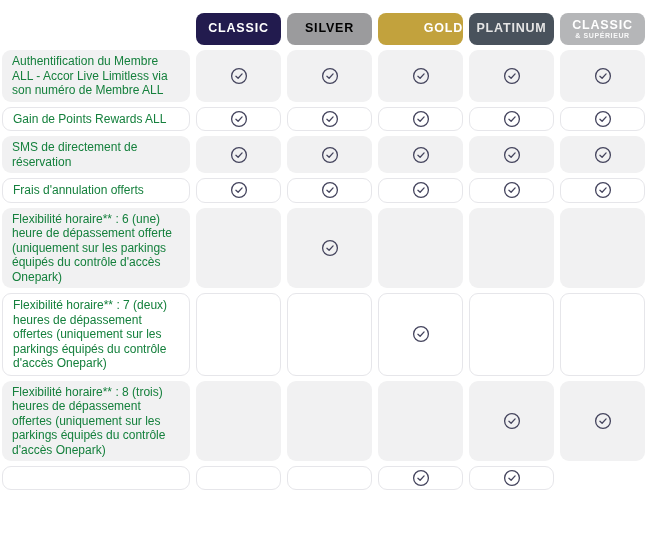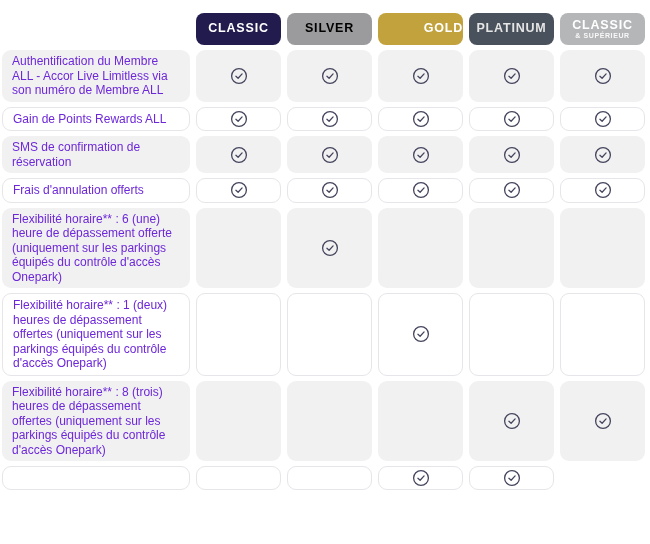--- a/index.html
+++ b/index.html
@@ -44,21 +44,21 @@
     letter-spacing: 0.6px;
     opacity: 0.9;
   }
   .feature-label-cell {
     border-radius: 9px;
     padding: 4px 10px;
     display: flex;
     align-items: center;
     font-size: 12px;
     line-height: 14.5px;
-    color: #6d28d9;
+    color: #15803d;
     box-sizing: border-box;
     min-height: 24px;
   }
   .value-cell {
     border-radius: 9px;
     display: flex;
     align-items: center;
     justify-content: center;
     box-sizing: border-box;
     min-height: 24px;
@@ -160,21 +160,21 @@
     <path d="M5.9 9.3 L8.1 11.2 L12.1 6.9" fill="none" stroke-width="1.3" stroke-linecap="round" stroke-linejoin="round" stroke="#45455e"></path>
   </svg>
     </div>
     <div class="value-cell row-white">
       <svg class="check-icon-svg" width="18" height="18" viewBox="0 0 18 18" aria-hidden="true">
     <circle cx="9" cy="9" r="7.4" fill="none" stroke-width="1.3" stroke="#45455e"></circle>
     <path d="M5.9 9.3 L8.1 11.2 L12.1 6.9" fill="none" stroke-width="1.3" stroke-linecap="round" stroke-linejoin="round" stroke="#45455e"></path>
   </svg>
     </div>
     <div class="feature-label-cell row-gray">
-    <span>SMS de confirmation de réservation</span>
+    <span>SMS de directement de réservation</span>
   </div>
     <div class="value-cell row-gray">
       <svg class="check-icon-svg" width="18" height="18" viewBox="0 0 18 18" aria-hidden="true">
     <circle cx="9" cy="9" r="7.4" fill="none" stroke-width="1.3" stroke="#45455e"></circle>
     <path d="M5.9 9.3 L8.1 11.2 L12.1 6.9" fill="none" stroke-width="1.3" stroke-linecap="round" stroke-linejoin="round" stroke="#45455e"></path>
   </svg>
     </div>
     <div class="value-cell row-gray">
       <svg class="check-icon-svg" width="18" height="18" viewBox="0 0 18 18" aria-hidden="true">
     <circle cx="9" cy="9" r="7.4" fill="none" stroke-width="1.3" stroke="#45455e"></circle>
@@ -239,21 +239,21 @@
     <div class="value-cell row-gray">
       <svg class="check-icon-svg" width="18" height="18" viewBox="0 0 18 18" aria-hidden="true">
     <circle cx="9" cy="9" r="7.4" fill="none" stroke-width="1.3" stroke="#45455e"></circle>
     <path d="M5.9 9.3 L8.1 11.2 L12.1 6.9" fill="none" stroke-width="1.3" stroke-linecap="round" stroke-linejoin="round" stroke="#45455e"></path>
   </svg>
     </div>
     <div class="value-cell row-gray"></div>
     <div class="value-cell row-gray"></div>
     <div class="value-cell row-gray"></div>
     <div class="feature-label-cell row-white">
-    <span>Flexibilité horaire** : 1 (deux) heures de dépassement offertes (uniquement sur les parkings équipés du contrôle d'accès Onepark)</span>
+    <span>Flexibilité horaire** : 7 (deux) heures de dépassement offertes (uniquement sur les parkings équipés du contrôle d'accès Onepark)</span>
   </div>
     <div class="value-cell row-white"></div>
     <div class="value-cell row-white"></div>
     <div class="value-cell row-white">
       <svg class="check-icon-svg" width="18" height="18" viewBox="0 0 18 18" aria-hidden="true">
     <circle cx="9" cy="9" r="7.4" fill="none" stroke-width="1.3" stroke="#45455e"></circle>
     <path d="M5.9 9.3 L8.1 11.2 L12.1 6.9" fill="none" stroke-width="1.3" stroke-linecap="round" stroke-linejoin="round" stroke="#45455e"></path>
   </svg>
     </div>
     <div class="value-cell row-white"></div>

